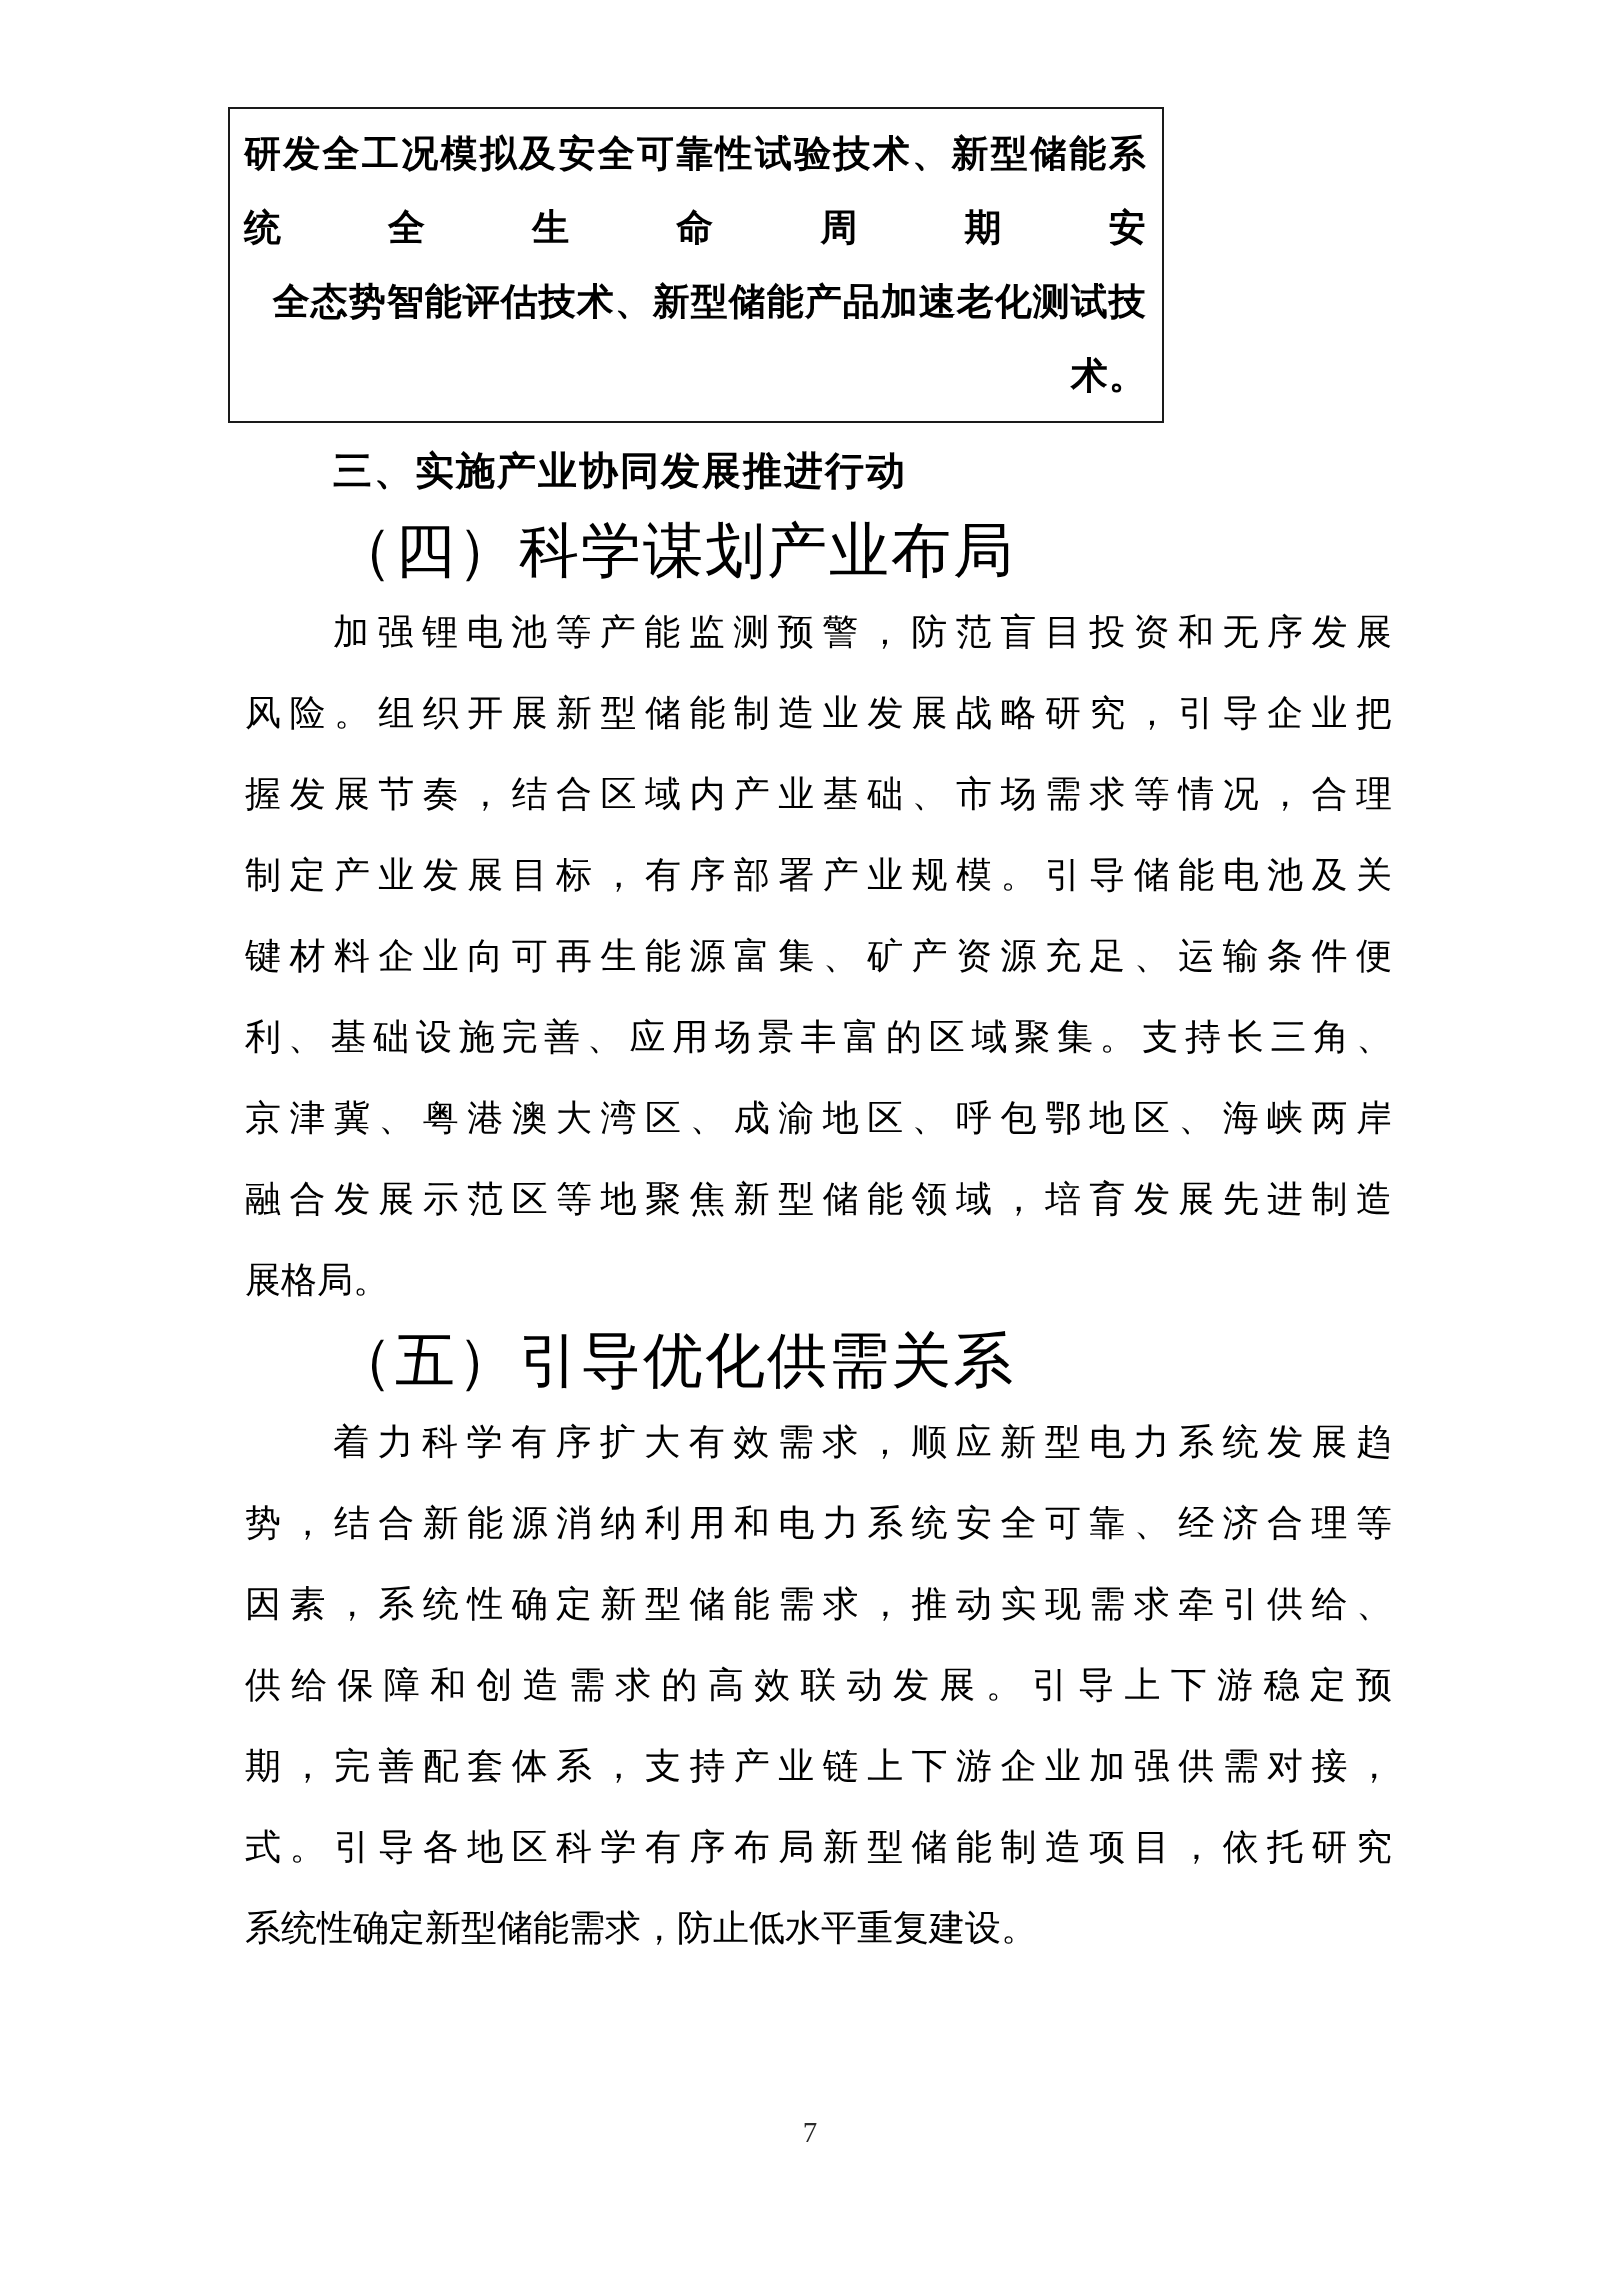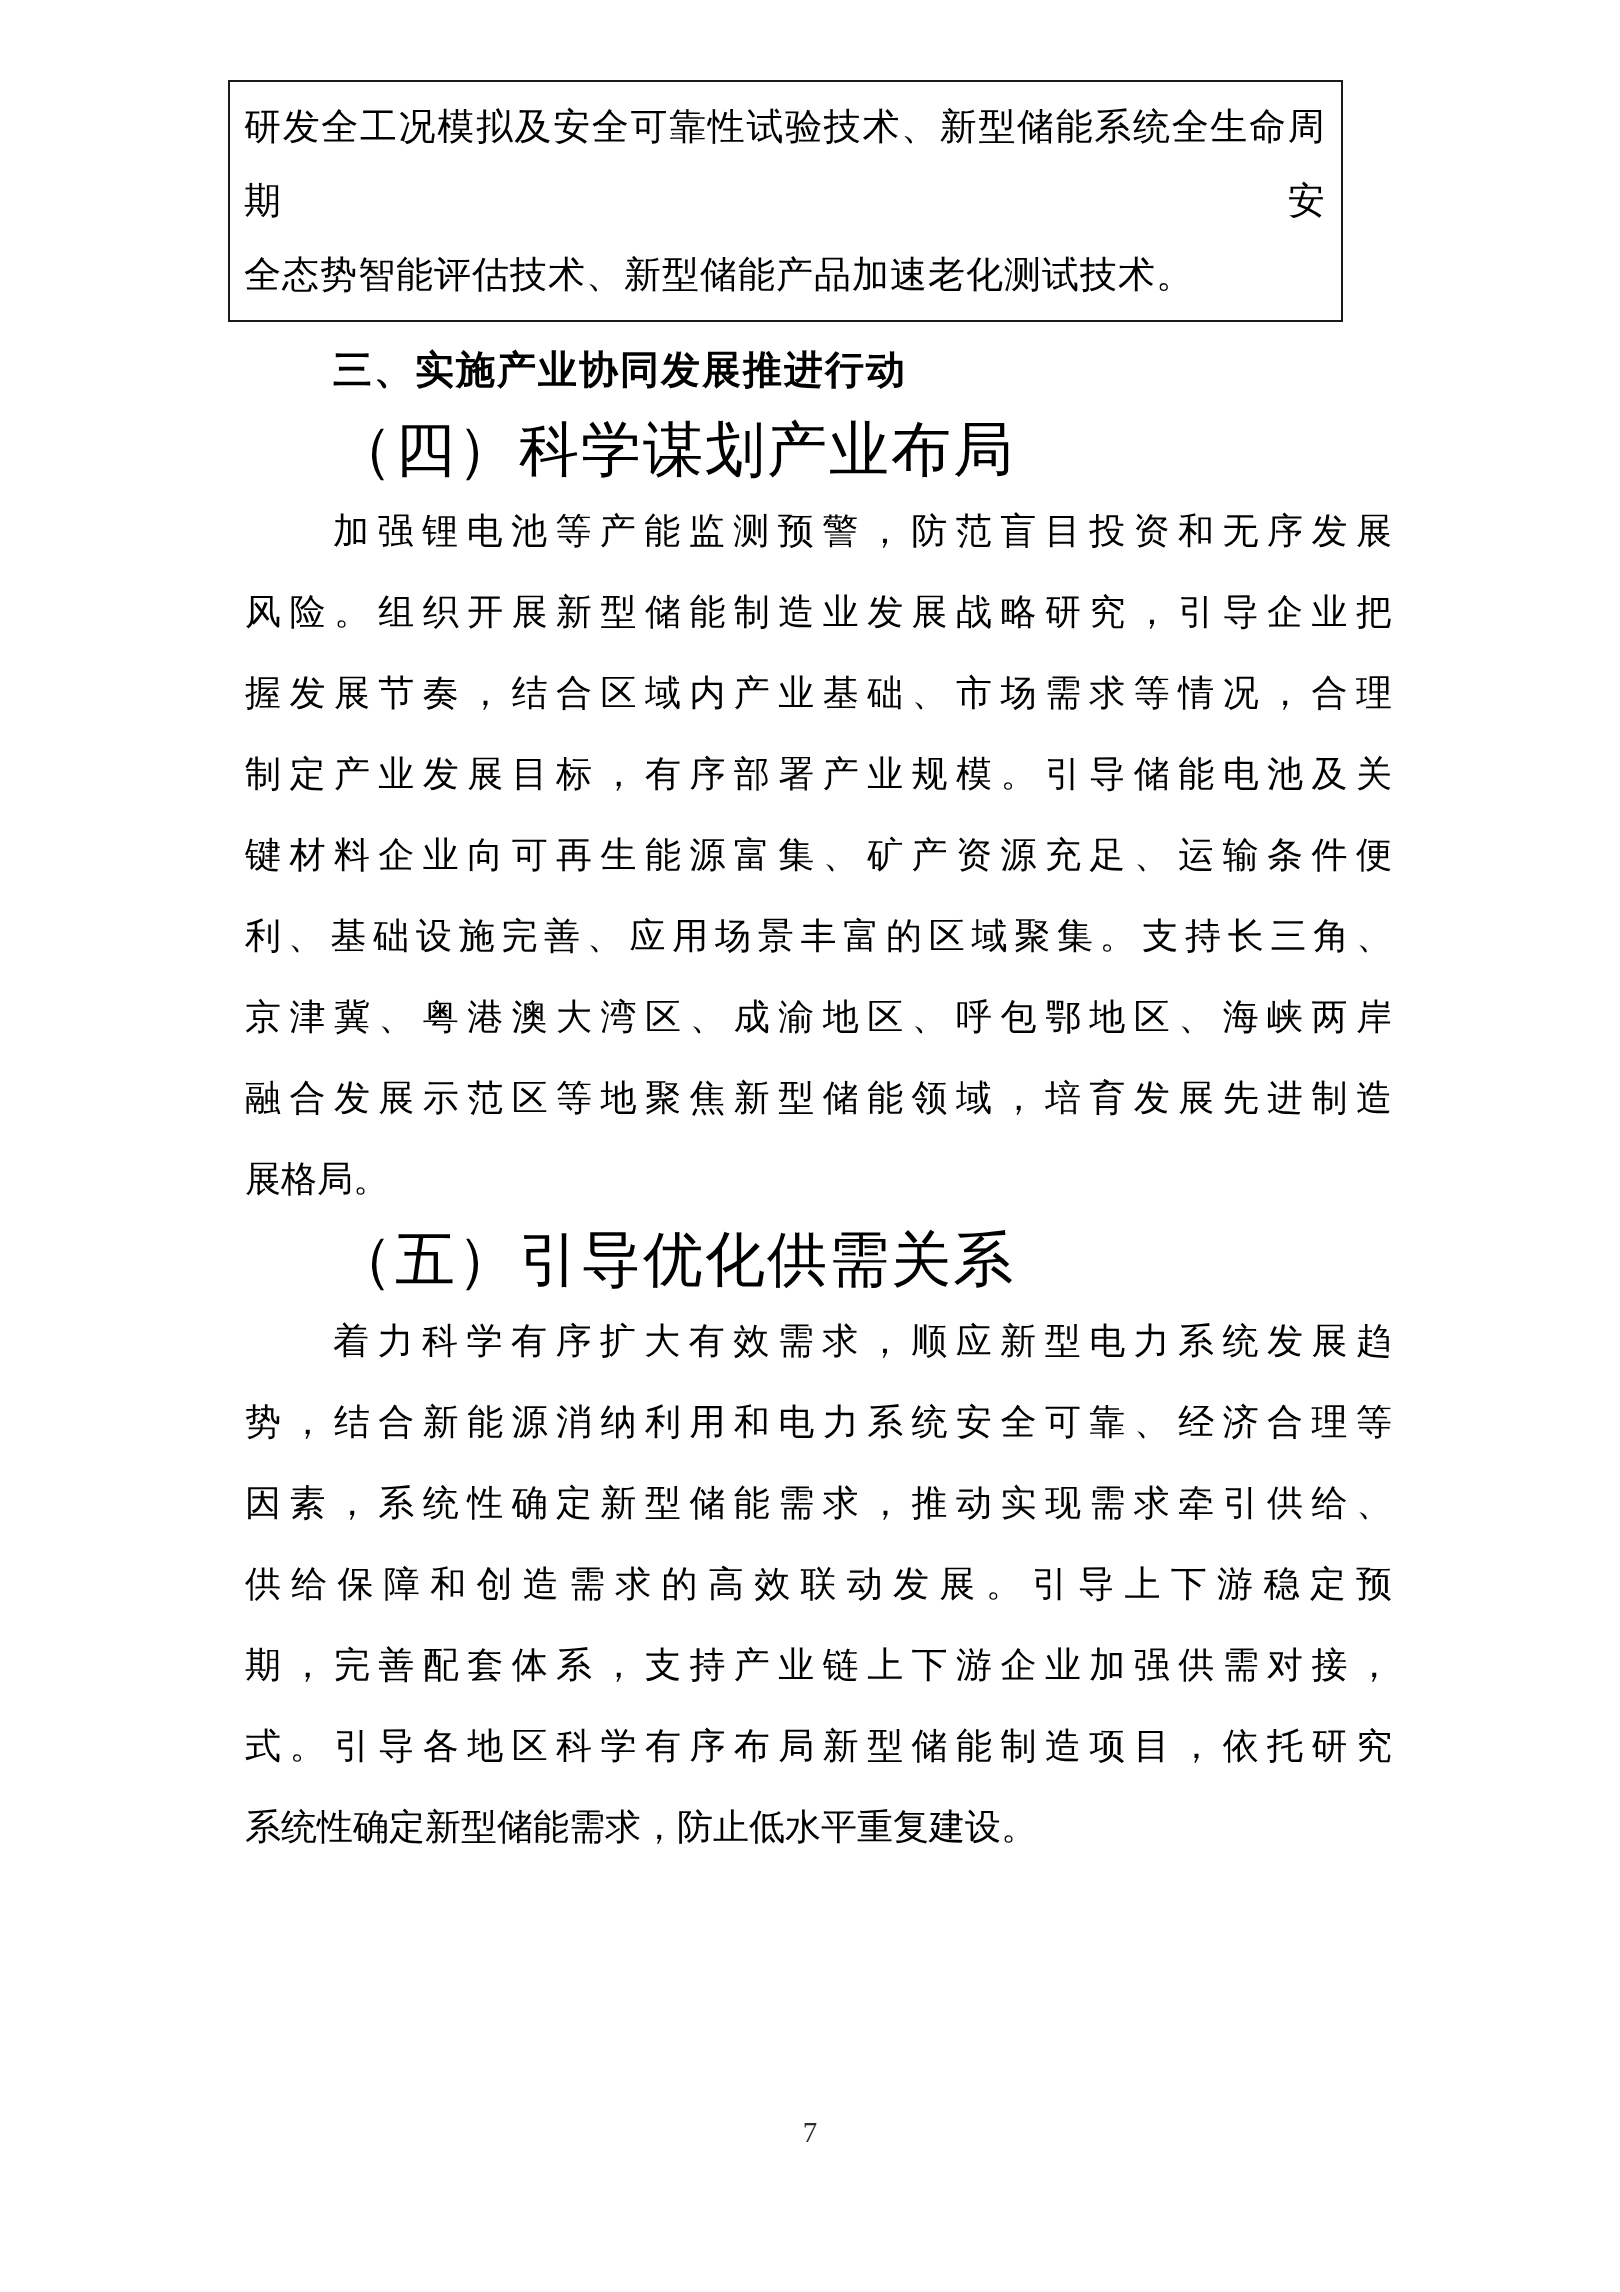--- a/index.html
+++ b/index.html
@@ -14,27 +14,27 @@
   }
   .content {
     position: absolute;
     left: 245px;
     top: 0;
     width: 1147px;
   }
   
   .callout {
     box-sizing: border-box;
-    margin-top: 80px;
+    margin-top: 107px;
     margin-left: -16.7px;
-    width: 1115px;
+    width: 936px;
     border: 2.9px solid #1a1a1a;
     padding: 7.8px 15.7px 7.8px 13.7px;
     font-size: 37px;
-    font-weight: 400;
+    font-weight: 700;
     line-height: 74px;
     letter-spacing: 1px;
   }
   .line {
     font-size: 36px;
     line-height: 81px;
     white-space: nowrap;
   }
   .wrapline { white-space: normal; }
   .just {
@@ -70,21 +70,21 @@
   }
 </style>
 </head>
 <body>
 
 <div class="page">
   <div class="content">
 
     <div class="callout">
       <div class="line just" style="font-size:37px;line-height:74px;">研发全工况模拟及安全可靠性试验技术、新型储能系统全生命周期安</div>
-      <div class="line wrapline" style="font-size:37px;line-height:74px;">全态势智能评估技术、新型储能产品加速老化测试技术。</div>
+      <div class="line wrapline" style="font-size:37px;line-height:74px;text-align:right;">全态势智能评估技术、新型储能产品加速老化测试技术。</div>
     </div>
 
     <div class="section-heading">三、实施产业协同发展推进行动</div>
 
     <div class="subsection-heading">（四）科学谋划产业布局</div>
 
     <div>
       <div class="line just indent">加强锂电池等产能监测预警，防范盲目投资和无序发展</div>
       <div class="line just">风险。组织开展新型储能制造业发展战略研究，引导企业把</div>
       <div class="line just">握发展节奏，结合区域内产业基础、市场需求等情况，合理</div>

